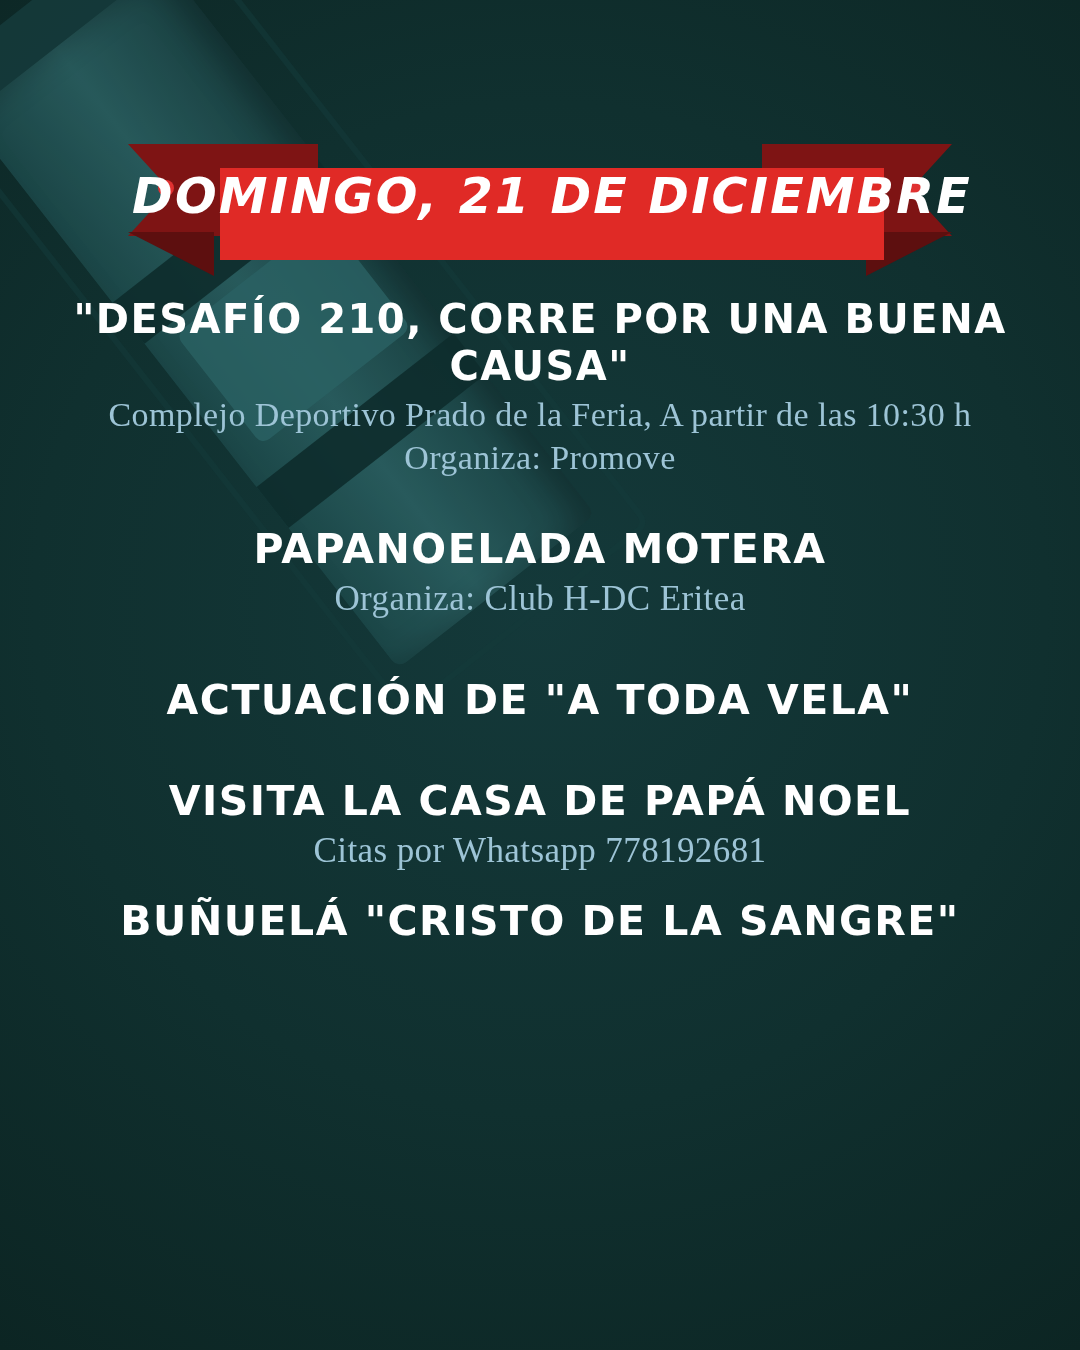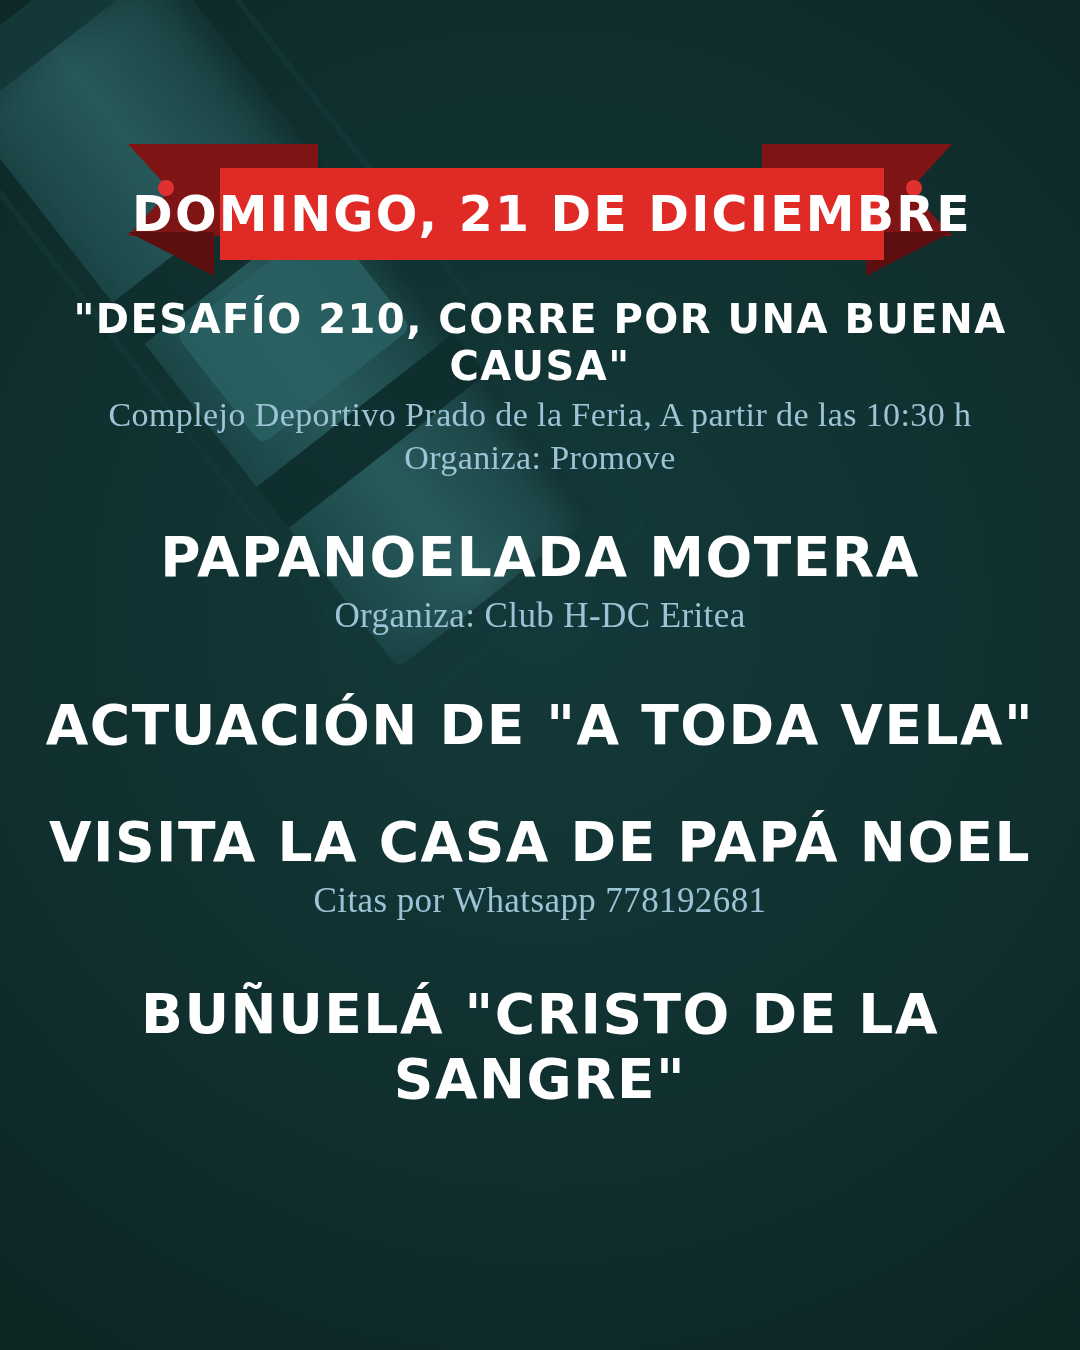--- a/index.html
+++ b/index.html
@@ -131,22 +131,22 @@
   .ribbon-dot.left { left: 158px; }
   .ribbon-dot.right { right: 158px; }
   .ribbon-main {
     position: absolute;
     left: 220px;
     right: 196px;
     top: 48px;
     height: 92px;
     background: #e02a26;
     display: flex;
-    align-items: center;
     justify-content: center;
+    font-style: italic;
   }
   .ribbon-main .ribbon-text {
     color: #ffffff;
     font-size: 49px;
     letter-spacing: 2.2px;
     font-weight: 700;
     font-family: "DejaVu Sans", sans-serif;
     text-transform: uppercase;
     white-space: nowrap;
   }
@@ -160,39 +160,39 @@
     padding: 0 40px;
     box-sizing: border-box;
     text-align: center;
   }
   .event {
     margin-bottom: 26px;
   }
   .event-title {
     color: #ffffff;
     font-weight: 700;
-    font-size: 55px;
+    font-size: 41px;
     letter-spacing: 1.5px;
     line-height: 1.18;
     text-transform: uppercase;
     margin: 0 0 4px 0;
     font-family: "DejaVu Sans", sans-serif;
   }
   .event-line {
     color: #9dc4d6;
     font-size: 35px;
     line-height: 1.24;
     letter-spacing: 0.4px;
     margin: 0;
     font-family: Liberation Serif, serif;
   }
   .ev-0 { margin-bottom: 46px; }
   .ev-1 { margin-bottom: 56px; }
   .ev-2 { margin-bottom: 52px; }
-  .ev-3 { margin-bottom: 60px; text-align: center; }
+  .ev-3 { margin-bottom: 24px; text-align: center; }
   .ev-4 { margin-bottom: 0; }
   .ev-0 .event-title { font-size: 40px; }
   .ev-0 .event-line { font-size: 34px; }
 </style>
 </head>
 <body>
 
 <div class="poster">
 
   <div class="bg-deco">

